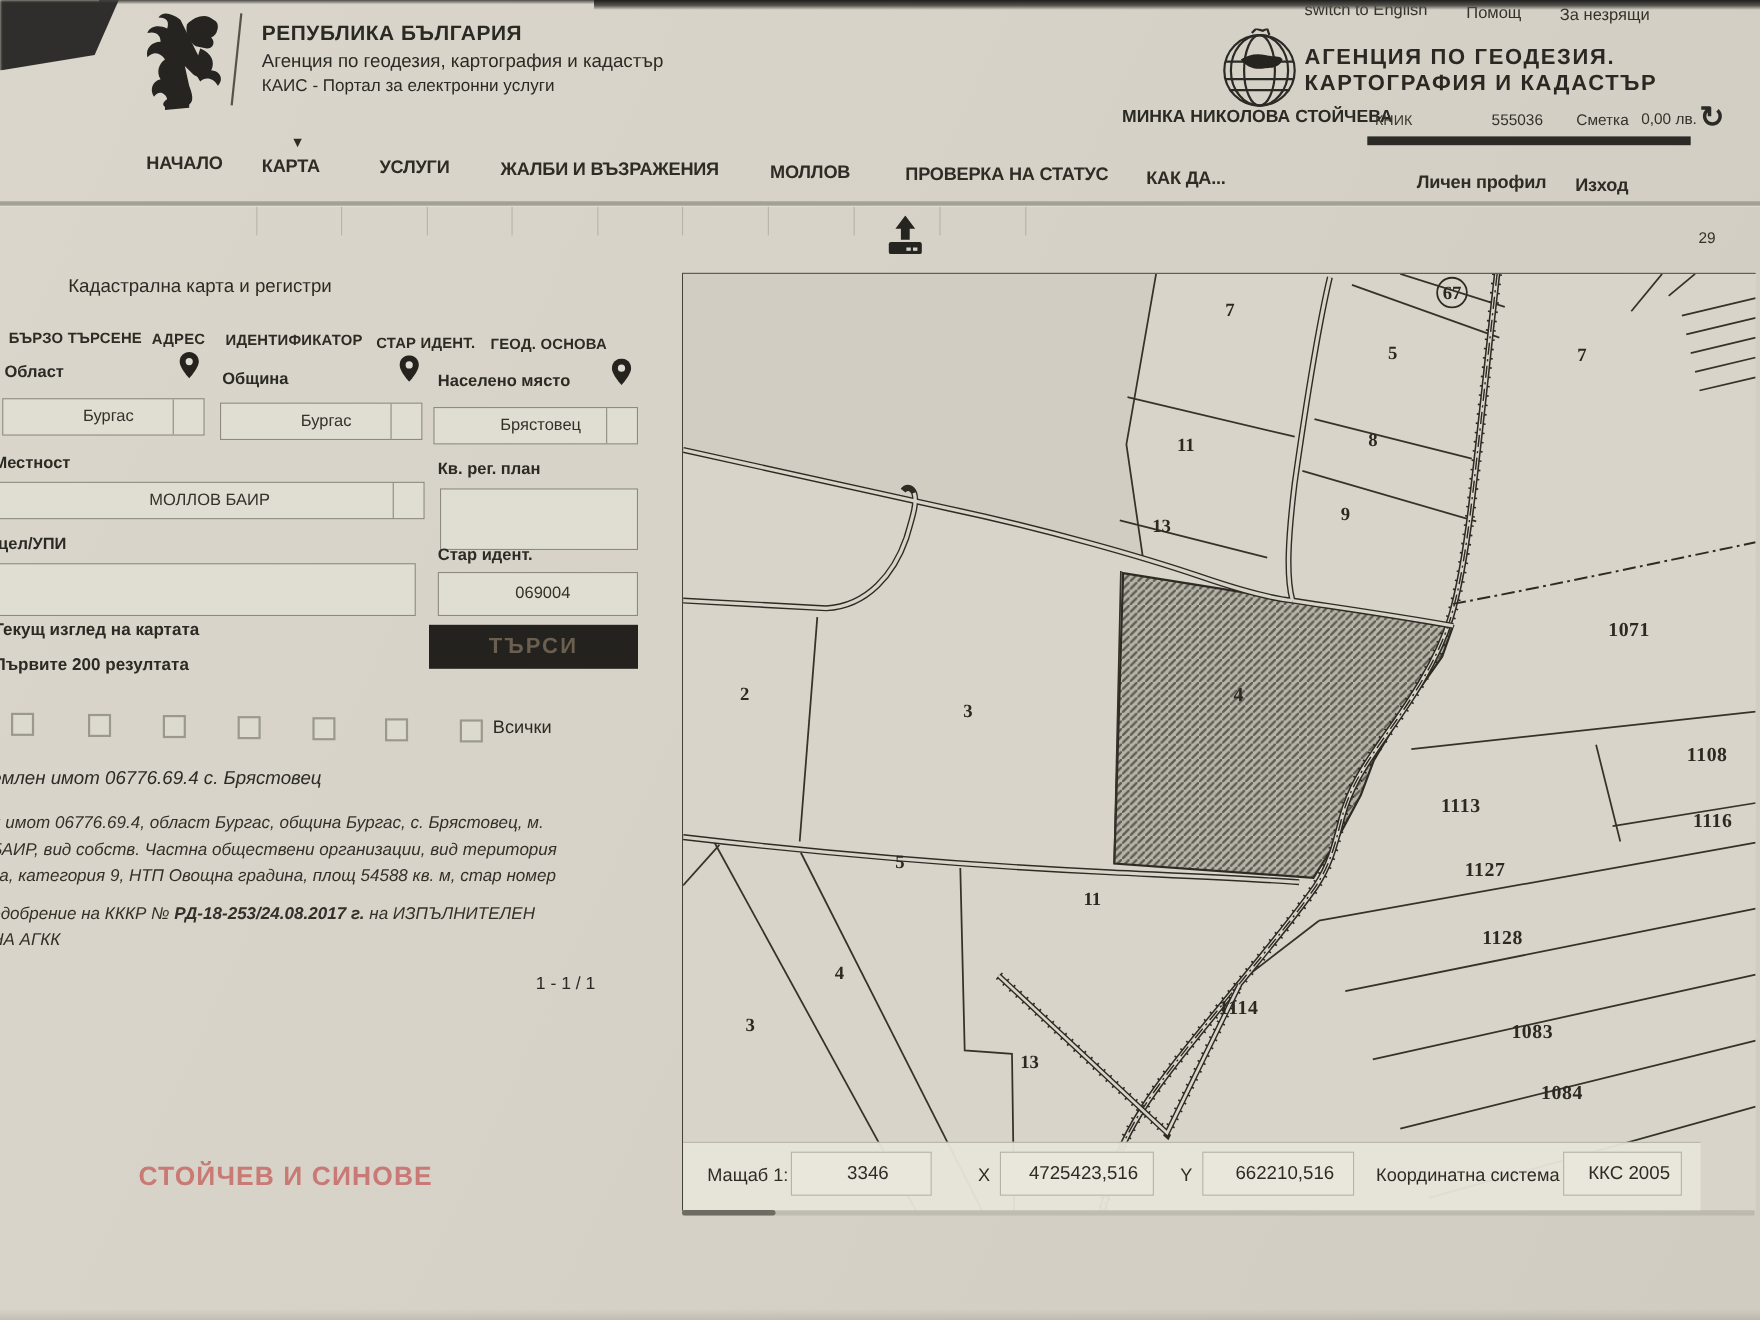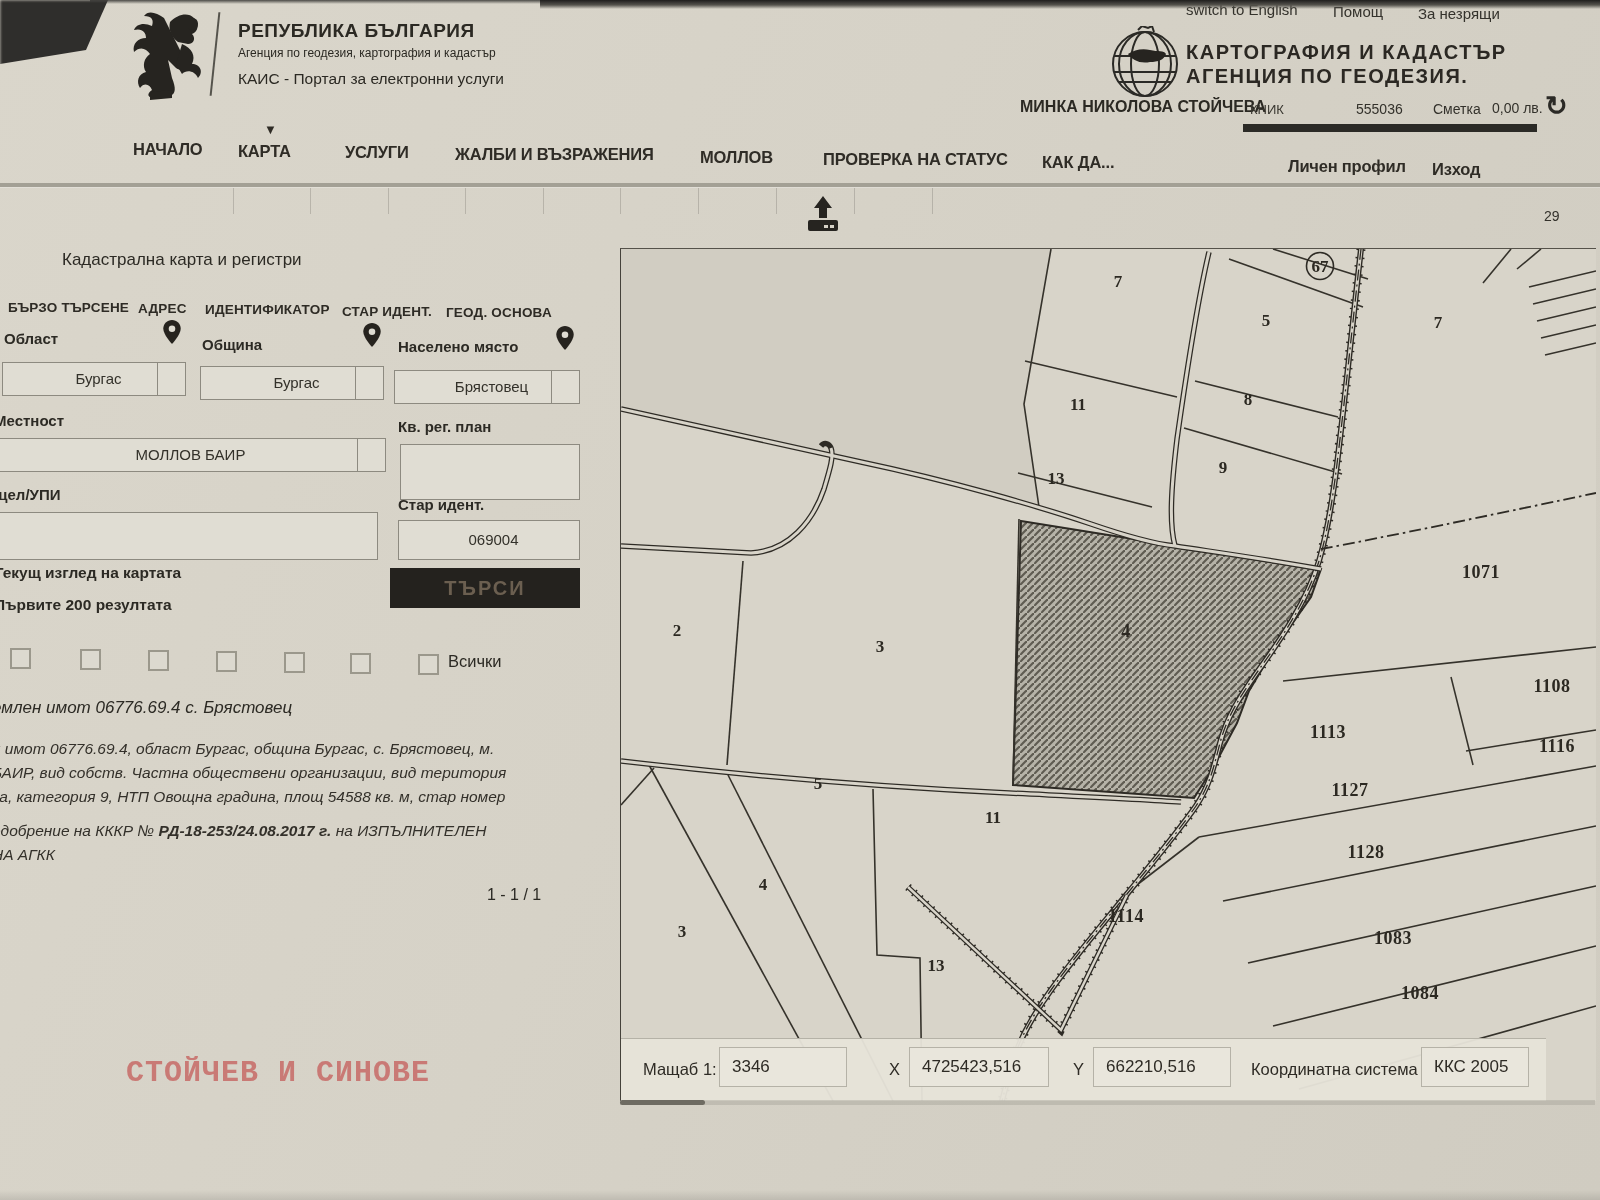--- a/index.html
+++ b/index.html
@@ -11,21 +11,21 @@
   #corner-shade{position:absolute;left:0;top:0;width:120px;height:70px;
     background:#2f2e2c;clip-path:polygon(0 0,108px 0,86px 50px,0 64px);filter:blur(1.5px);}
   #top-shade{position:absolute;left:540px;right:0;top:0;height:9px;
     background:linear-gradient(#1f1e1d,#55534d 55%,rgba(85,83,77,0));}
   #top-shade2{position:absolute;left:90px;top:0;width:470px;height:4px;
     background:linear-gradient(rgba(40,40,38,.8),rgba(40,40,38,0));}
   #bottom-shade{position:absolute;left:0;bottom:0;width:100%;height:10px;
     background:linear-gradient(rgba(0,0,0,0),rgba(0,0,0,.10));}
 
   .hdr-republic{font-size:19px;font-weight:bold;letter-spacing:.5px;}
-  .hdr-line{font-size:12px;}
+  .hdr-line{font-size:17px;}
   .hdr-line2{font-size:15.5px;}
   .toplink{font-size:15px;color:#34322c;}
   .agk-title{font-size:20px;font-weight:bold;letter-spacing:1.5px;line-height:24px;color:#2b2823;}
   .user-name{font-size:16px;font-weight:bold;}
   .user-small{font-size:13px;color:#3a3831;}
   .user-val{font-size:14px;color:#33312b;}
   .dark-rule{background:#2b2a26;height:8px;}
 
   .nav-item{font-size:16.5px;font-weight:bold;letter-spacing:-.2px;color:#2f2c26;white-space:nowrap;cursor:pointer;}
   .nav-caret{font-size:13px;color:#2f2c26;}
@@ -40,31 +40,31 @@
     box-sizing:border-box;font-size:15px;color:#33312a;line-height:31px;padding-left:9px;white-space:nowrap;text-align:center;}
   .input .combo{position:absolute;right:0;top:0;bottom:0;width:27px;border-left:1.5px solid #8d8a80;}
   .btn-search{position:absolute;background:#24221e;color:#6b5f50;font-size:20px;font-weight:bold;
     letter-spacing:2px;text-align:center;cursor:pointer;}
   .chk{position:absolute;width:21px;height:21px;border:2.5px solid #9b988c;background:#dcd9cf;
     box-sizing:border-box;cursor:pointer;}
   .chk-label{font-size:16.5px;color:#2c2a24;}
   .result-title{font-size:17px;font-style:italic;color:#2c2a24;white-space:nowrap;}
   .result-line{font-size:15.5px;font-style:italic;color:#33302a;white-space:nowrap;}
   .pagin{font-size:16px;color:#2c2a24;}
-  .watermark{font-size:30px;font-weight:bold;letter-spacing:1px;color:rgba(199,106,102,.85);white-space:nowrap;font-family:Liberation Mono, monospace;}
+  .watermark{font-size:24px;font-weight:bold;letter-spacing:1px;color:rgba(199,106,102,.85);white-space:nowrap;}
 
   #map-wrap{position:absolute;left:620px;top:248px;width:975px;height:852px;
     border-left:1.5px solid #44413a;border-top:1px solid #55524a;background:#d8d4c9;}
   .plabel{font-family:"Liberation Serif",serif;font-weight:bold;font-size:17px;fill:#2c2922;text-anchor:middle;}
   .plabel.big{font-size:18px;letter-spacing:.5px;}
   #statusbar{position:absolute;left:0;bottom:0;width:925px;height:62px;
     background:rgba(230,227,217,.96);border-top:1px solid #b5b2a7;}
   .sb-label{position:absolute;font-size:16.5px;color:#2e2b25;white-space:nowrap;top:21px;}
   .sb-box{position:absolute;top:8px;height:40px;background:#e9e6dc;border:1px solid #b5b2a7;
-    box-sizing:border-box;font-size:17px;color:#2e2b25;line-height:38px;padding-left:12px;white-space:nowrap;}
+    box-sizing:border-box;font-size:17px;color:#2e2b25;line-height:38px;padding-left:12px;white-space:nowrap;text-align:center;}
   #hscroll{position:absolute;left:620px;top:1100px;width:975px;height:5px;background:rgba(160,157,147,.4);}
   #hthumb{position:absolute;left:620px;top:1100px;width:85px;height:5px;background:#6e6b62;border-radius:3px;}
   .icon-dark{fill:#262420;}
   .refresh{font-size:27px;font-weight:bold;color:#2b2a26;cursor:pointer;}
   .pgnum{font-size:14px;color:#33312b;}
 </style>
 </head>
 <body>
 
 <div id="page">
@@ -93,22 +93,22 @@
       <ellipse cx="37" cy="38" rx="14" ry="32"></ellipse>
       <ellipse cx="37" cy="38" rx="26" ry="32"></ellipse>
       <line x1="6" y1="30" x2="68" y2="30"></line>
       <line x1="6" y1="46" x2="68" y2="46"></line>
       <line x1="10" y1="56" x2="64" y2="56"></line>
       <path d="M30 4 L34 0 L40 2 L44 0 L46 6"></path>
     </g>
     <path class="icon-dark" d="M20 28 C26 24 34 22 42 24 C50 26 56 24 58 28 C56 34 50 36 42 36 C32 38 24 34 20 28 Z"></path>
   </svg>
   <div class="abs agk-title" style="left:1186px;top:40px">
+    <div>АГЕНЦИЯ ПО ГЕОДЕЗИЯ.</div>
     <div>КАРТОГРАФИЯ И КАДАСТЪР</div>
-    <div>АГЕНЦИЯ ПО ГЕОДЕЗИЯ.</div>
   </div>
 
   <div class="abs user-name" style="left:1020px;top:98px">МИНКА НИКОЛОВА СТОЙЧЕВА</div>
   <div class="abs user-small" style="left:1250px;top:102px">КНИК</div>
   <div class="abs user-val" style="left:1356px;top:101px">555036</div>
   <div class="abs user-val" style="left:1433px;top:101px">Сметка</div>
   <div class="abs user-val" style="left:1492px;top:100px">0,00 лв.</div>
   <div class="abs refresh" style="left:1545px;top:90px">↻</div>
   <div class="abs dark-rule" style="left:1243px;top:124px;width:294px"></div>
 

